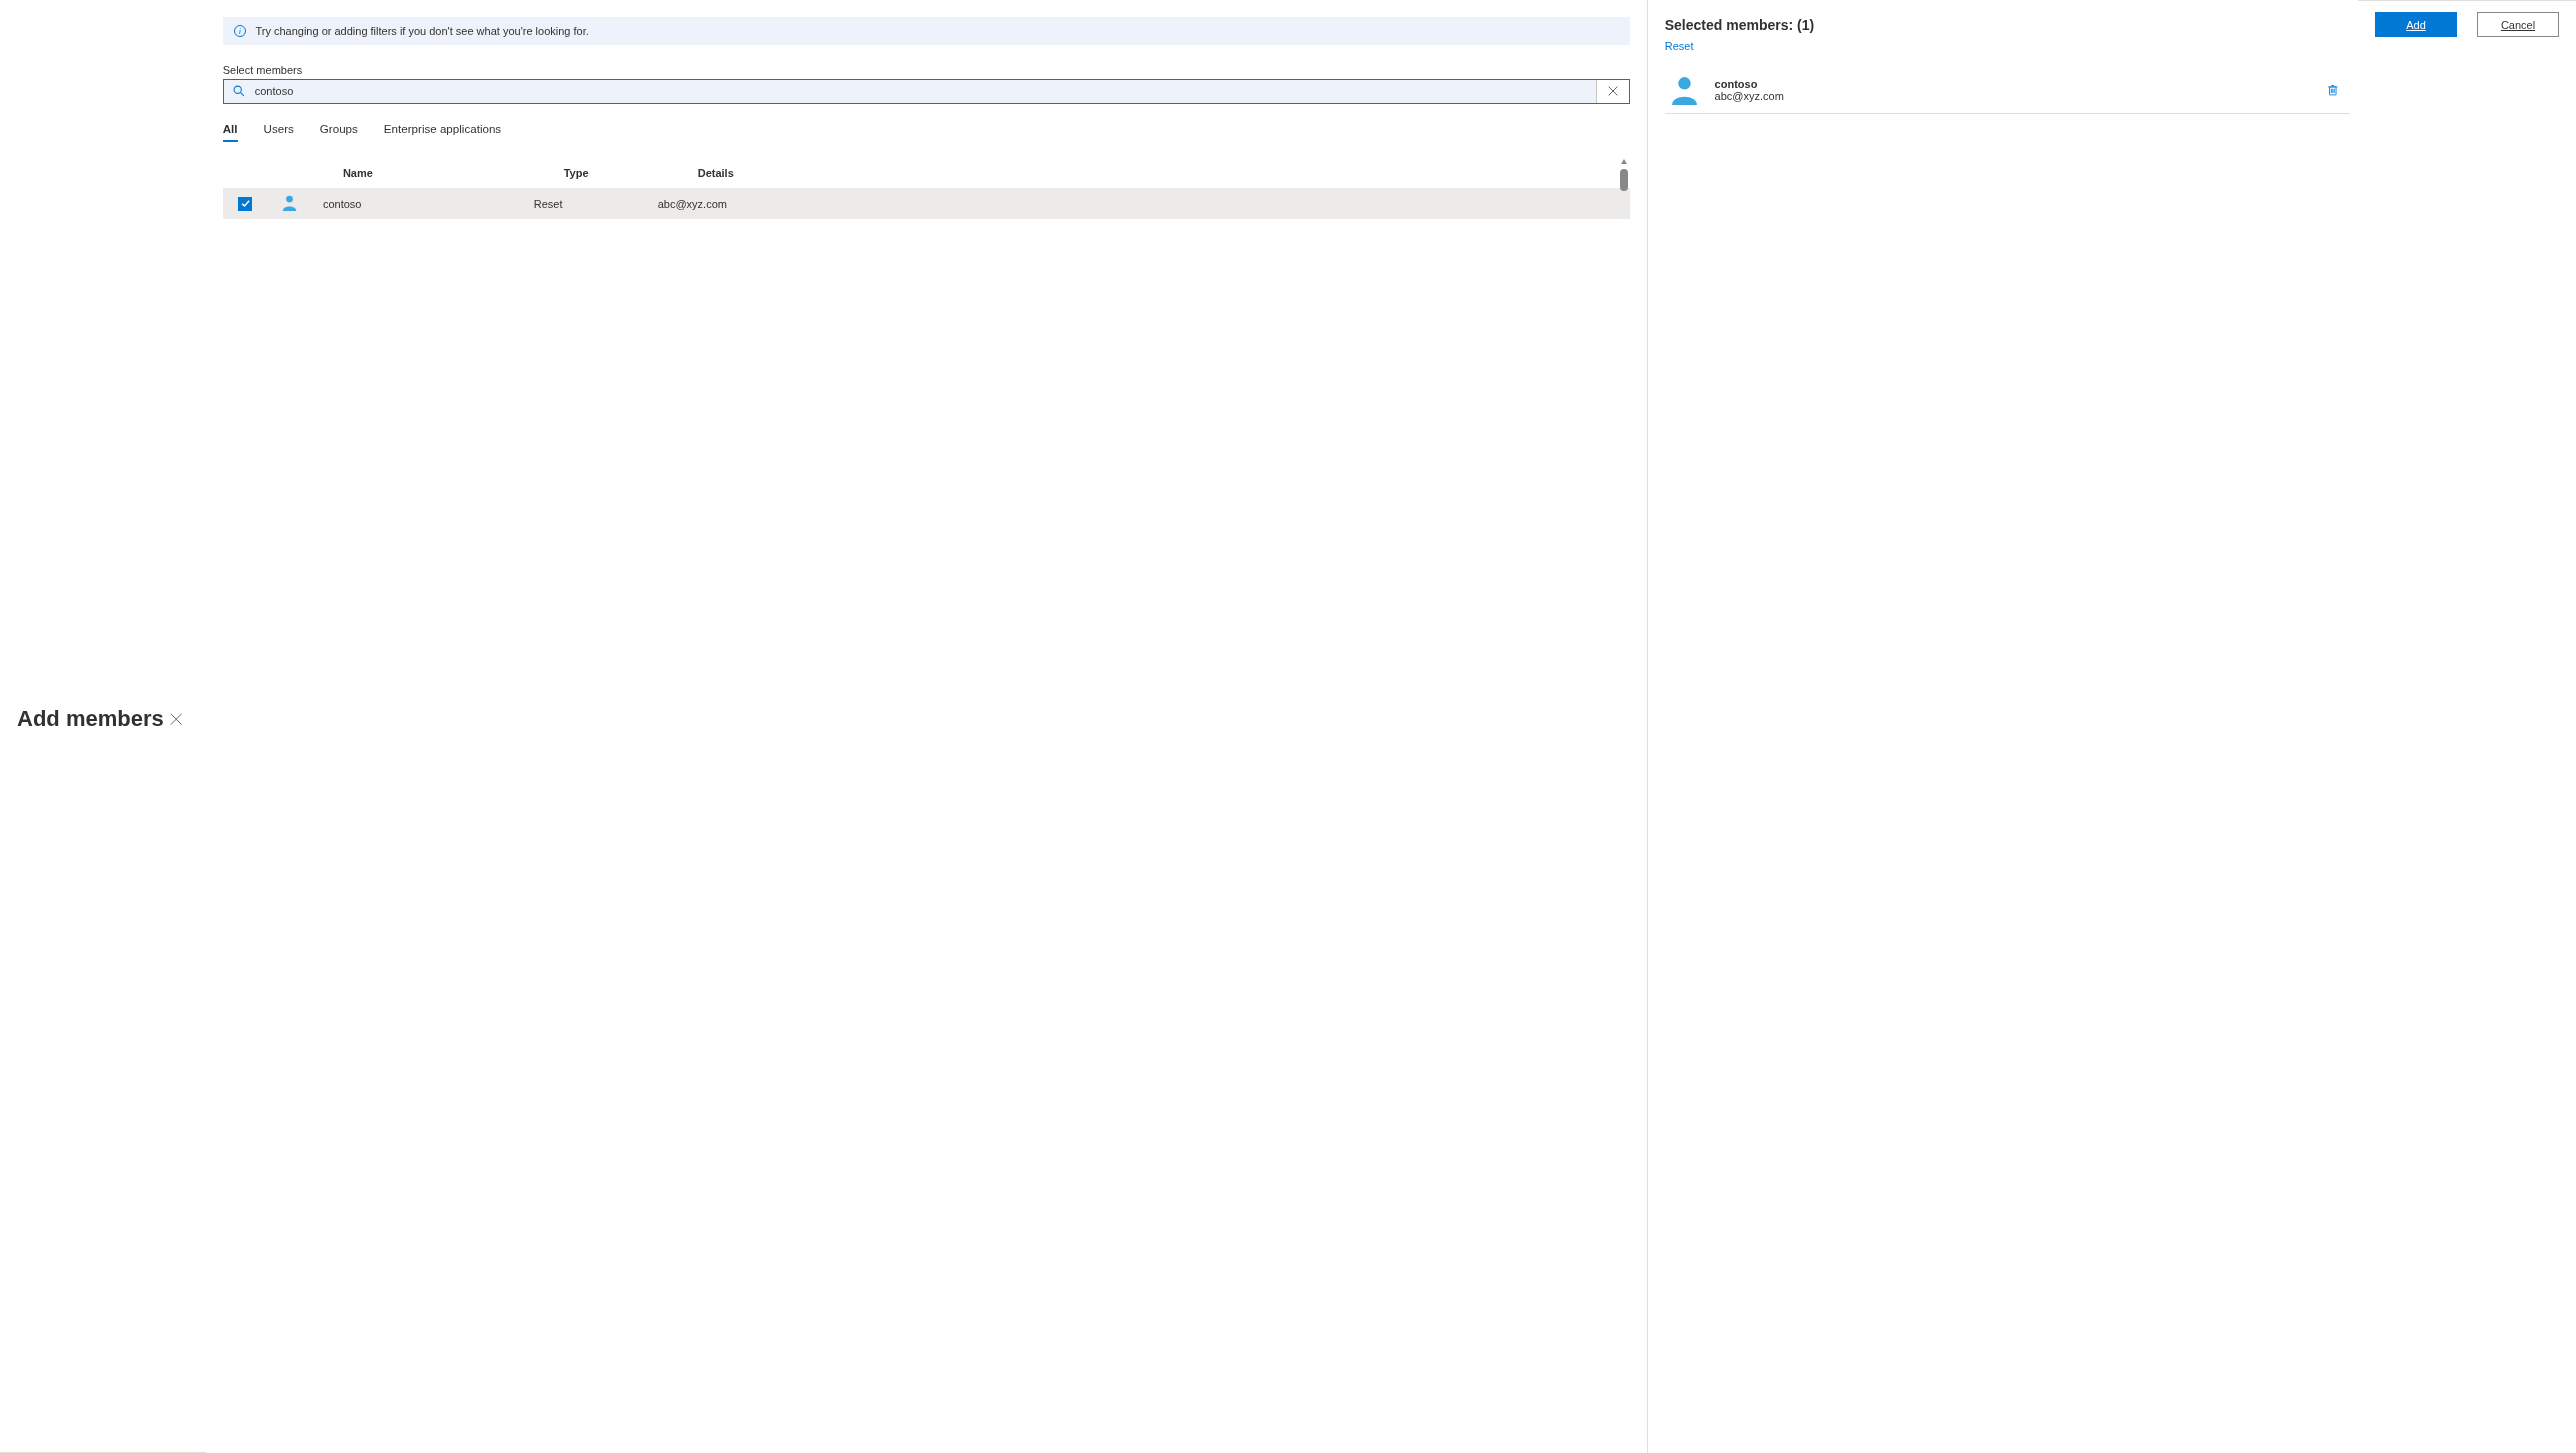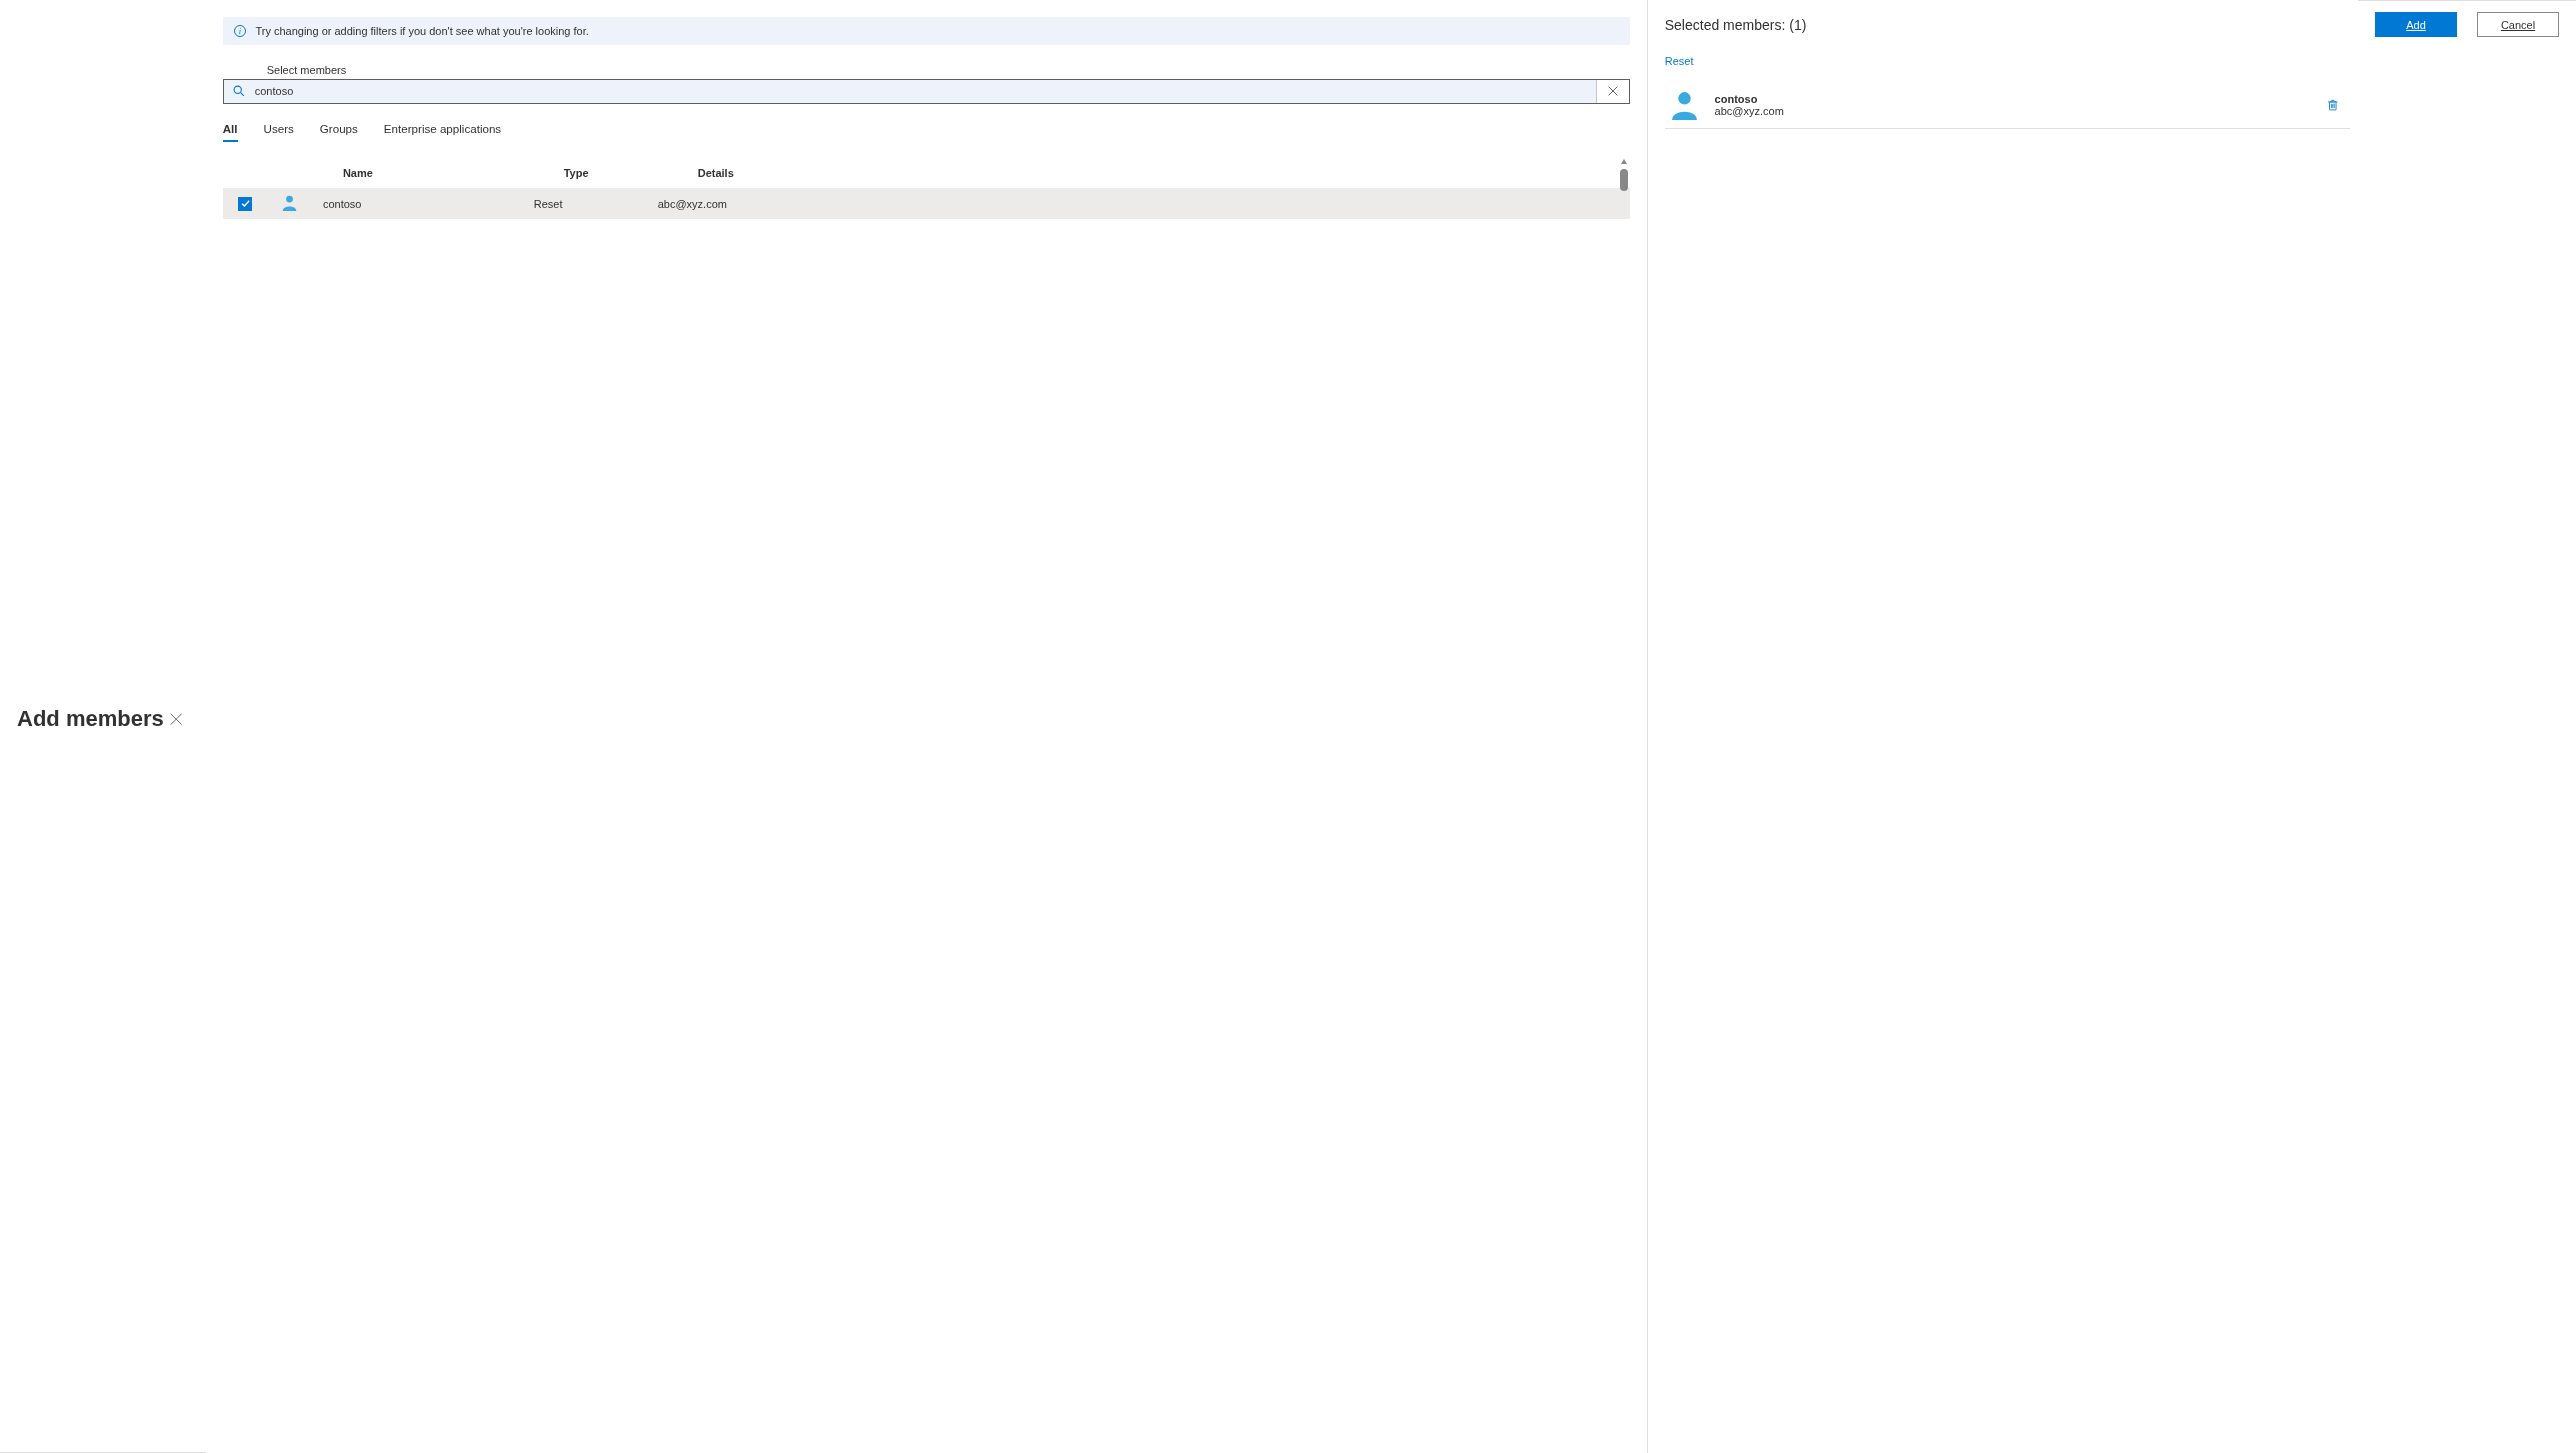--- a/index.html
+++ b/index.html
@@ -73,21 +73,20 @@
     font-size: 8.5px;
     font-style: italic;
     font-family: Georgia, serif;
     flex-shrink: 0;
   }
 
   .field-label {
     font-size: 11px;
     color: #323130;
     margin-bottom: 3.1px;
-    margin-left: 44px;
   }
   .search-wrap {
     display: flex;
     align-items: stretch;
     border: 0.8px solid #605e5c;
     height: 25px;
     background: #eef3fb;
     margin-bottom: 18.6px;
   }
   .search-icon-box {
@@ -170,22 +169,22 @@
   .user-avatar-sm {
     width: 17px; height: 17px;
     margin-left: 11px;
   }
   .user-avatar-md {
     width: 31px; height: 31px;
   }
 
   .selected-header {
     font-size: 14px;
-    font-weight: 400;
-    margin-bottom: 22px;
+    font-weight: 700;
+    margin-bottom: 7px;
   }
   .reset-link {
     color: #0078d4;
     font-size: 11px;
     cursor: pointer;
     display: inline-block;
     margin-bottom: 15.5px;
   }
   .selected-list { }
   .selected-item {

